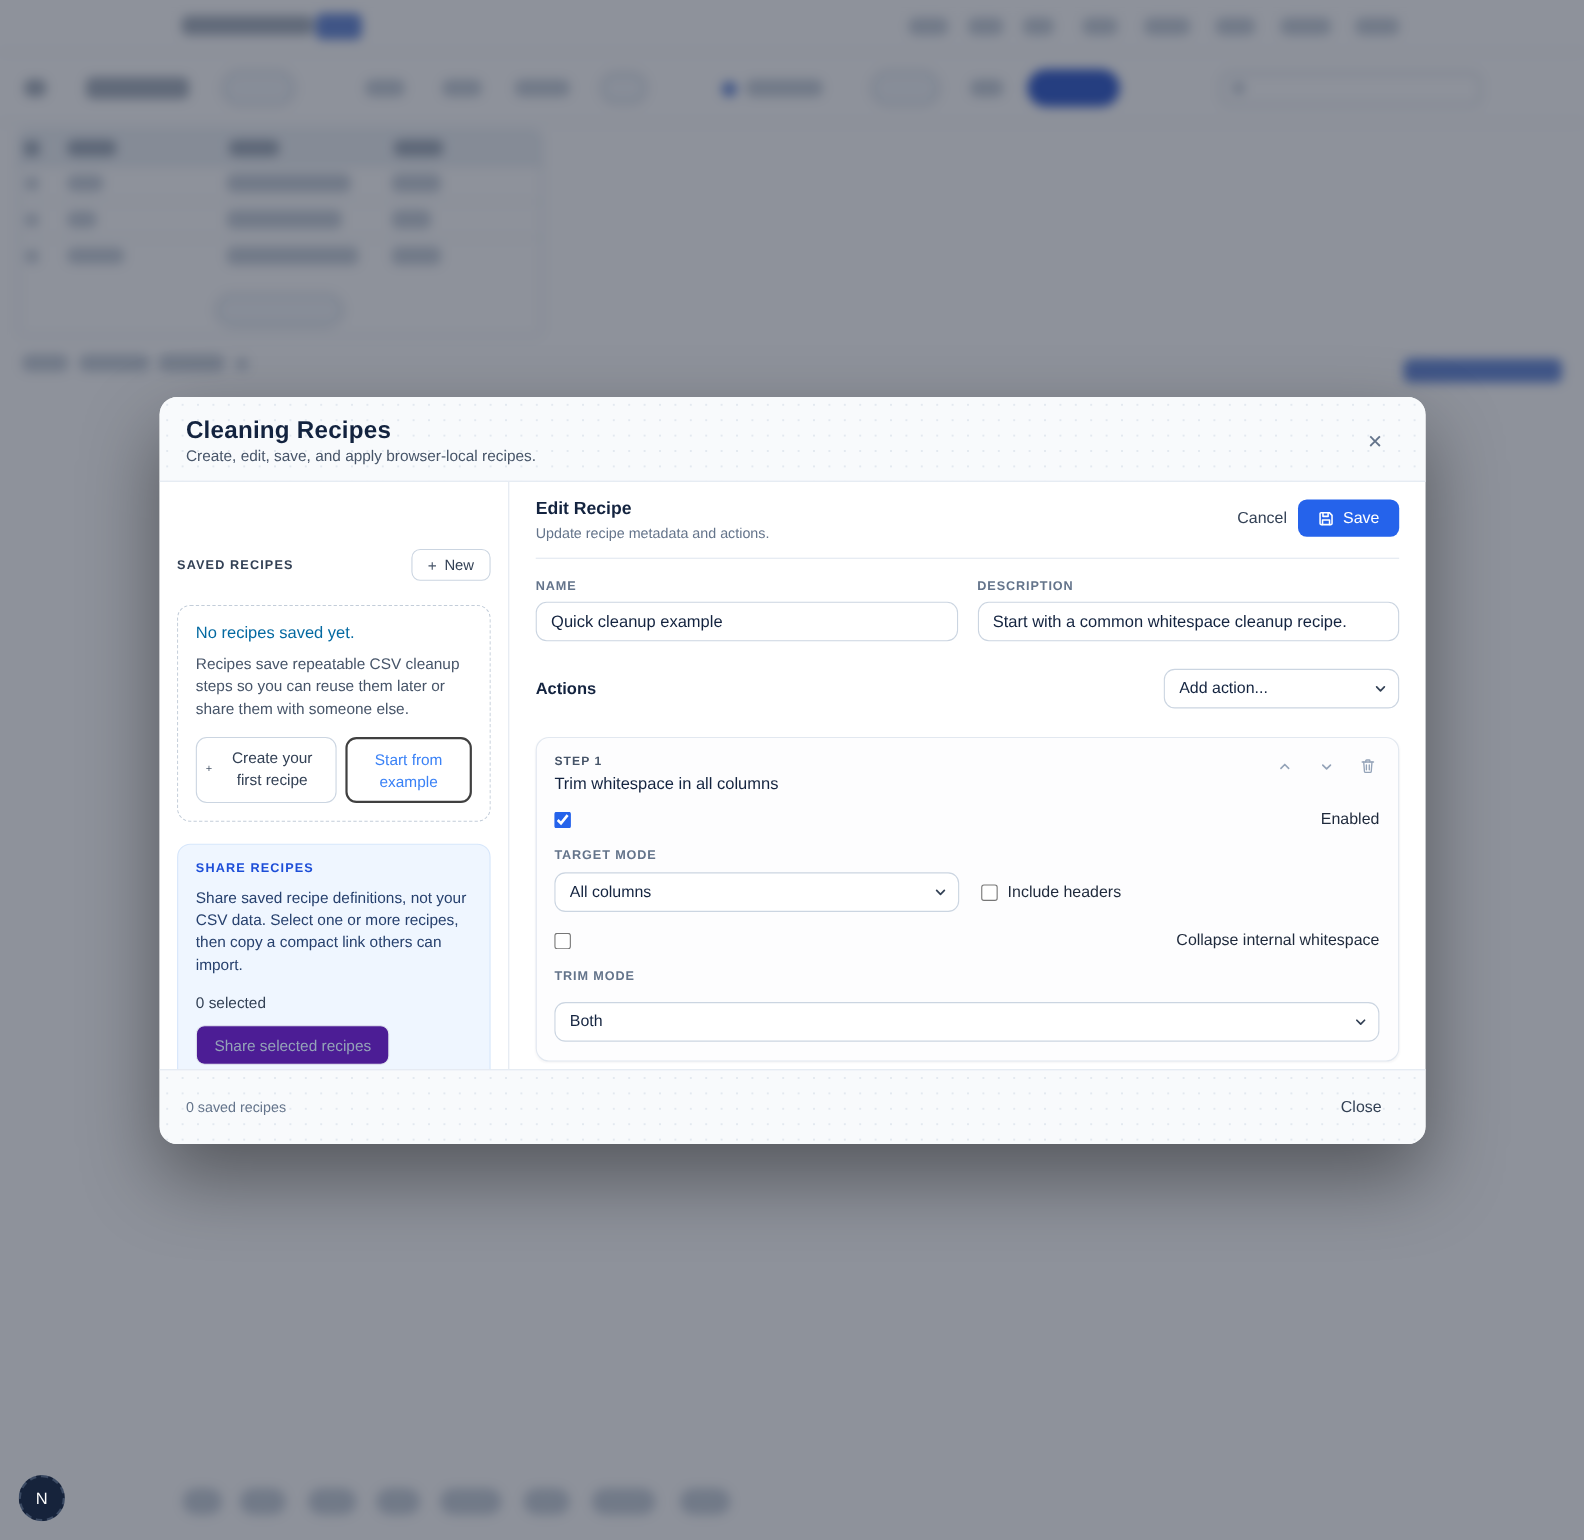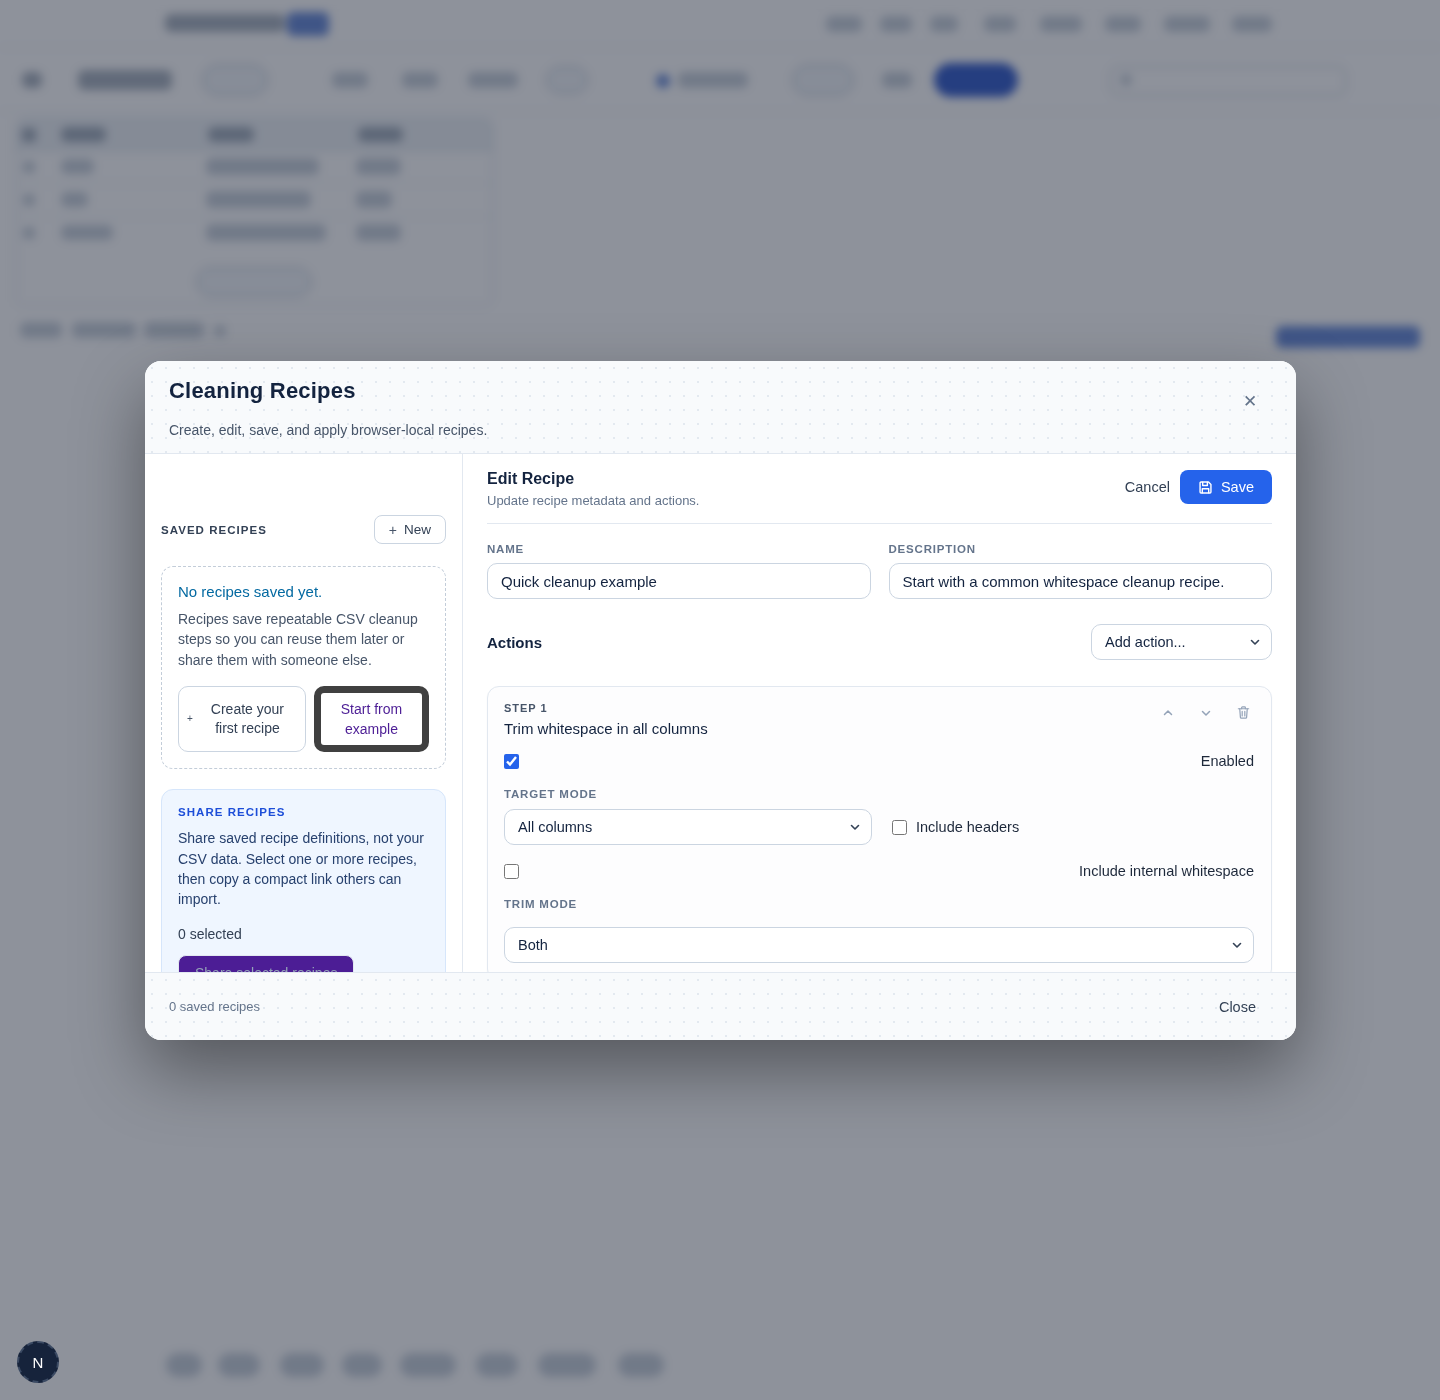--- a/index.html
+++ b/index.html
@@ -36,21 +36,21 @@
   
   .modal { position:absolute; left:145px; top:361px; width:1151px; height:679px;
     background:#fff; border-radius:16px; z-index:20; display:flex; flex-direction:column;
     box-shadow:0 30px 70px rgba(0,0,0,.4); overflow:hidden; }
   .dots { background-color:#f8fafc;
     background-image:radial-gradient(circle, #e3e9f0 1px, transparent 1.2px);
     background-size:14px 14px; }
   .modal-header { position:relative; padding:17px 28px 15px 24px;
     border-bottom:1px solid #e2e8f0; flex:0 0 auto; }
   .modal-title { font-size:22px; font-weight:bold; color:#13233f; letter-spacing:.2px; }
-  .modal-subtitle { font-size:14px; color:#475569; margin-top:18px; }
+  .modal-subtitle { font-size:14px; color:#475569; margin-top:2px; }
   .close-btn { position:absolute; right:34px; top:28px; width:24px; height:24px;
     border:none; background:transparent; color:#64748b; font-size:17px; cursor:pointer; }
 
   .modal-body { flex:1 1 auto; display:flex; min-height:0; }
   .sidebar { width:318px; flex:0 0 auto; border-right:1px solid #e2e8f0;
     padding:20px 16px; background:#fff; }
   .sidebar-top { display:flex; align-items:center; justify-content:space-between; margin-bottom:22px;margin-top:41px; }
   .eyebrow { font-size:11.5px; font-weight:bold; letter-spacing:.09em; color:#334155; }
   .btn-ghost { display:inline-flex; align-items:center; gap:7px; background:#fff;
     border:1px solid #cbd5e1; border-radius:8px; padding:6px 14px; font-size:13.5px;
@@ -58,22 +58,22 @@
   .plus-glyph { font-size:14px; color:#475569; line-height:1; }
 
   .empty-box { border:1.5px dashed #c3cdd9; border-radius:12px; padding:16px; }
   .empty-title { font-size:15px; color:#0369a1; margin-bottom:9px; }
   .empty-body { font-size:14px; line-height:1.45; color:#475569; margin-bottom:16px; }
   .empty-btn-row { display:flex; gap:8px; }
   .btn-create { flex:1 1 auto; display:flex; align-items:center; justify-content:center; gap:5px;
     background:#fff; border:1px solid #cbd5e1; border-radius:10px; min-height:60px;
     font-size:14px; color:#334155; cursor:pointer; font-family:inherit; line-height:1.4; padding:6px 8px; }
   .btn-create .plus-glyph { font-size:10px; align-self:center; }
-  .btn-example { flex:0 0 115px; background:#fff; border:7px solid #404040; border-radius:10px;
-    min-height:60px; font-size:14px; color:#4c1d95; cursor:pointer; font-family:inherit;
+  .btn-example { flex:0 0 115px; background:#fff; border:2px solid #404040; border-radius:10px;
+    min-height:60px; font-size:14px; color:#3b82f6; cursor:pointer; font-family:inherit;
     line-height:1.45; padding:6px 8px; }
 
   .share-box { margin-top:20px; background:#eff6ff; border:1px solid #d6e6fb;
     border-radius:12px; padding:16px; }
   .share-heading { font-size:11.5px; font-weight:bold; letter-spacing:.09em; color:#1d4ed8; margin-bottom:10px; }
   .share-body { font-size:14px; line-height:1.45; color:#27416e; margin-bottom:16px; }
   .share-count { font-size:14px; color:#334155; margin-bottom:13px; }
   .btn-disabled { background:#4c1d95; border:1px solid #e2e8f0; border-radius:8px;
     padding:9px 16px; font-size:14px; color:#94a3b8; font-family:inherit; cursor:not-allowed; }
 
@@ -274,21 +274,21 @@
           <input class="text-input" type="text" value="Quick cleanup example" style="">
         </div>
         <div>
           <div class="field-label">DESCRIPTION</div>
           <input class="text-input" type="text" value="Start with a common whitespace cleanup recipe." style="">
         </div>
       </div>
 
       <div class="actions-row">
         <div class="actions-heading">Actions</div>
-        <div class="select-wrap" style="width:181px;">
+        <div class="select-wrap" style="width:214px;">
           <select>
             <option>Add action...</option>
           </select>
           <span class="chev">
             <svg width="12" height="12" viewBox="0 0 12 12" fill="none" stroke="#334155" stroke-width="1.6" stroke-linecap="round" stroke-linejoin="round">
                 <path d="M2.5 4.5 6 8l3.5-3.5"></path>
               </svg>
           </span>
         </div>
       </div>
@@ -339,21 +339,21 @@
             </span>
           </div>
           <label class="check-row">
             <input type="checkbox" style="">
             <span>Include headers</span>
           </label>
         </div>
 
         <label class="check-row collapse-row">
           <input type="checkbox" style="">
-          <span>Include internal whitespace</span>
+          <span>Collapse internal whitespace</span>
         </label>
 
         <div class="field-label trim-label">TRIM MODE</div>
         <div class="select-wrap trim-select">
           <select>
             <option>Both</option>
           </select>
           <span class="chev">
             <svg width="12" height="12" viewBox="0 0 12 12" fill="none" stroke="#334155" stroke-width="1.6" stroke-linecap="round" stroke-linejoin="round">
                 <path d="M2.5 4.5 6 8l3.5-3.5"></path>

